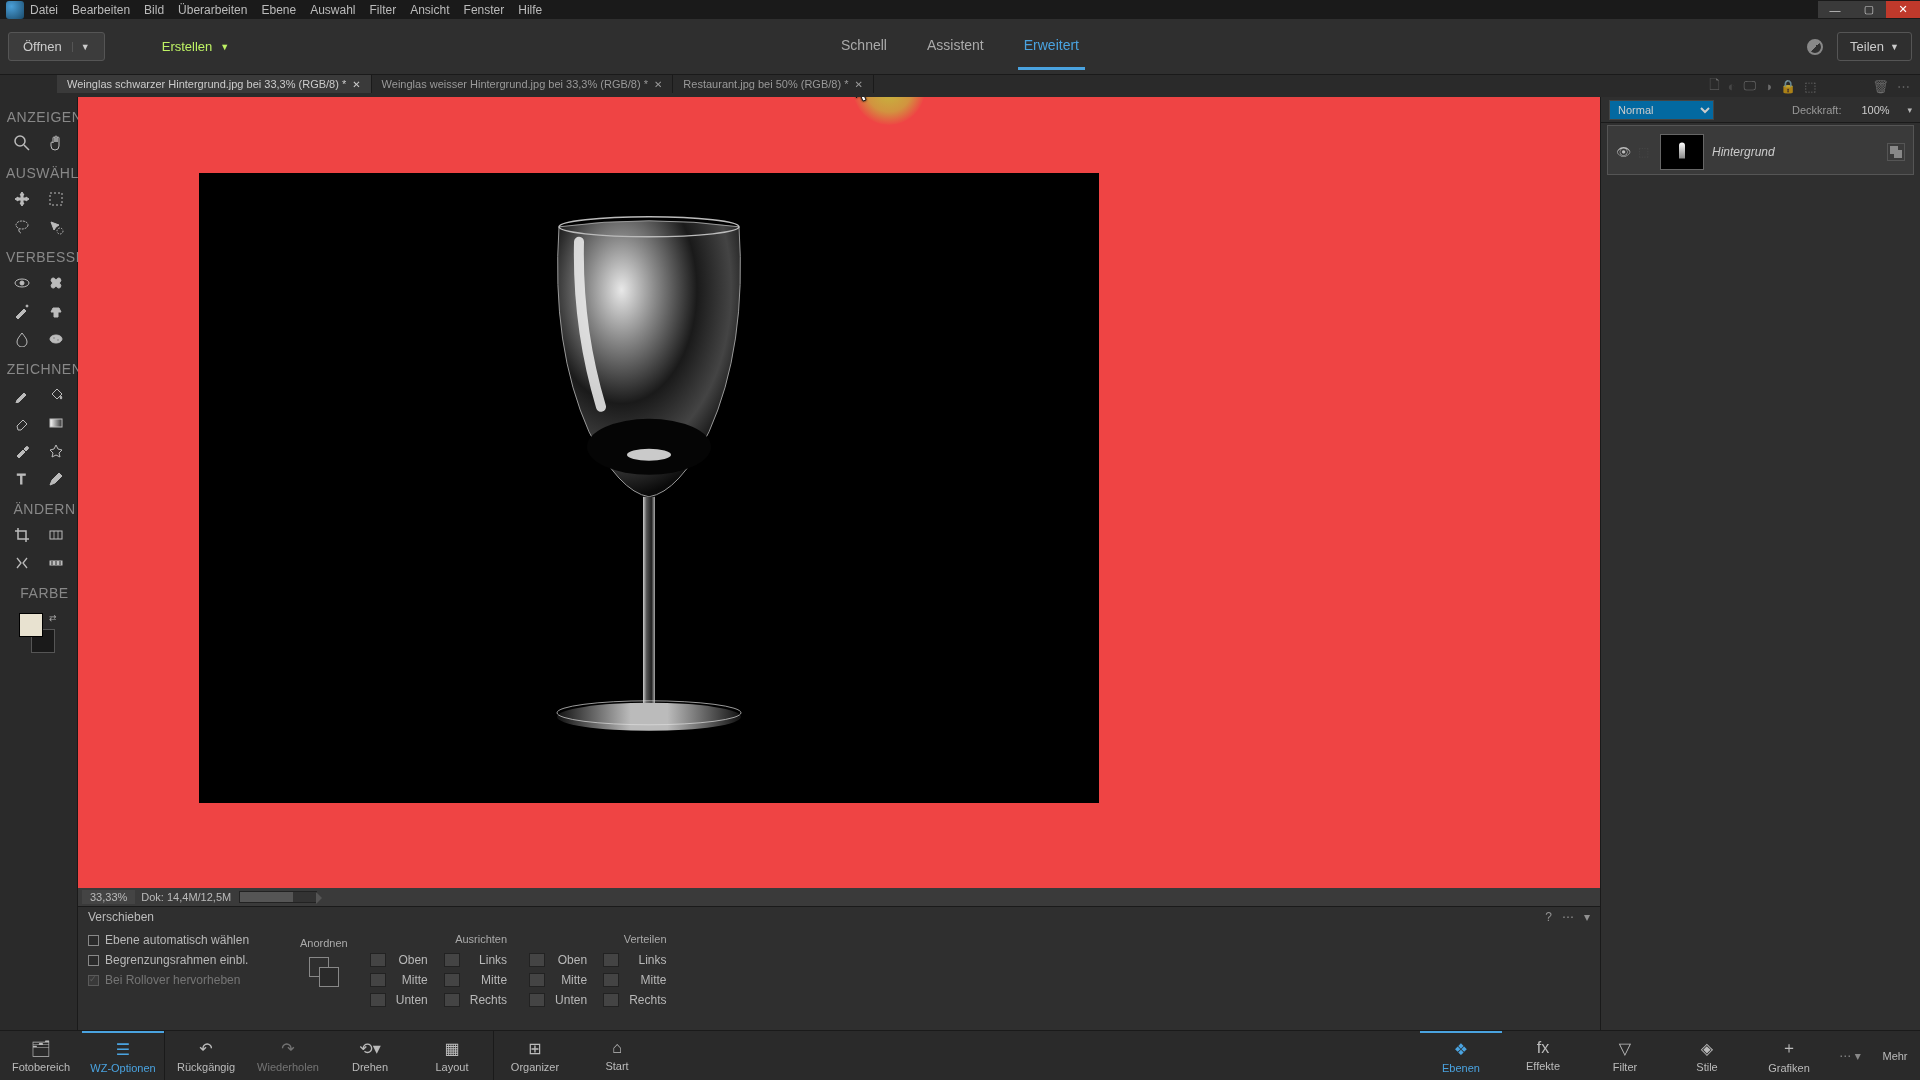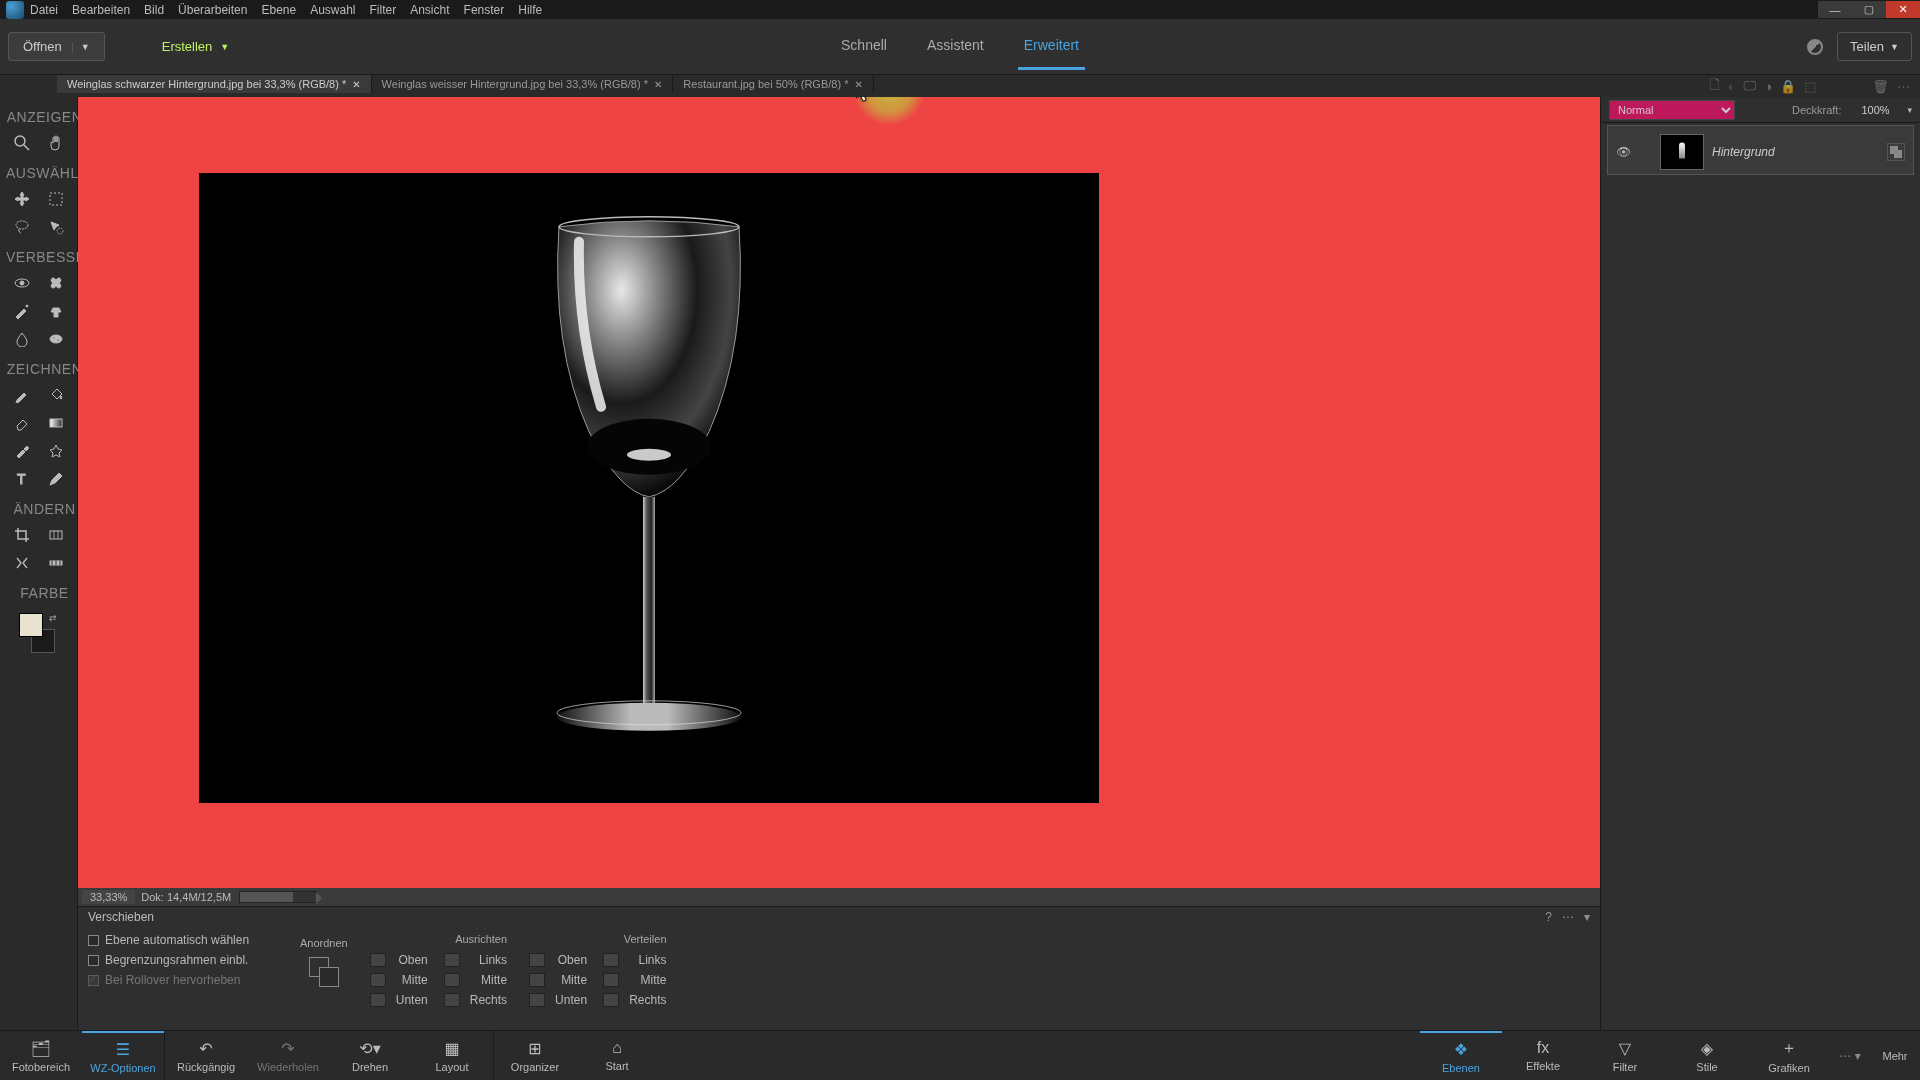--- a/index.html
+++ b/index.html
@@ -65,21 +65,21 @@
 .canvas-status { height: 18px; background: #3a3a3a; display: flex; align-items: center; font-size: 11px; color: #bbb; padding-left: 4px; }
 .canvas-status .zoom { background: #444; padding: 1px 8px; margin-right: 6px; }
 .canvas-status .proxy { width: 78px; height: 12px; background: linear-gradient(90deg, #555 0%, #555 70%, #333 70%); border: 1px solid #222; margin-left: 8px; position: relative; }
 .canvas-status .proxy::after { content:''; position:absolute; right:-6px; top:0; width:0; height:0; border-top:6px solid transparent; border-bottom:6px solid transparent; border-left:6px solid #555; }
 
 
 .rightpanel { width: 320px; background: #2f2f2f; border-left: 1px solid #1a1a1a; display: flex; flex-direction: column; }
 .rp-icons { height: 22px; display: flex; align-items: center; gap: 8px; padding: 0 8px; border-bottom: 1px solid #1a1a1a; color: #888; font-size: 13px; }
 .rp-icons .ic { cursor: pointer; opacity: 0.7; }
 .rp-blend { height: 26px; display: flex; align-items: center; padding: 0 8px; gap: 10px; border-bottom: 1px solid #1a1a1a; font-size: 11px; }
-.rp-blend select { background: #be185d; color: #ccc; border: 1px solid #444; padding: 2px 18px 2px 4px; font-size: 11px; width: 126px; }
+.rp-blend select { background: #0369a1; color: #ccc; border: 1px solid #444; padding: 2px 18px 2px 4px; font-size: 11px; width: 105px; }
 .rp-blend .opa { margin-left: auto; color: #999; }
 .rp-blend .opv { color: #ccc; margin-left: 4px; width: 40px; text-align: center; }
 .rp-layer { margin-top: 4px; padding: 4px 8px; display: flex; align-items: center; gap: 8px; }
 .rp-layer .eye { width: 14px; color: #bbb; cursor: pointer; }
 .rp-layer .lock { width: 14px; color: #666; cursor: pointer; }
 .rp-layer .thumb { width: 44px; height: 36px; background: #000; border: 1px solid #666; position: relative; }
 .rp-layer .thumb::after { content:''; position:absolute; left:50%; top:50%; width:6px; height:16px; background:linear-gradient(#fff,#888); transform:translate(-50%,-60%); border-radius:3px 3px 0 0; }
 .rp-layer .lname { font-style: italic; color: #ccc; flex: 1; }
 .rp-layer .fx { width: 18px; height: 18px; border: 1px solid #555; position: relative; cursor: pointer; }
 .rp-layer .fx::before, .rp-layer .fx::after { content:''; position:absolute; background:#888; }

